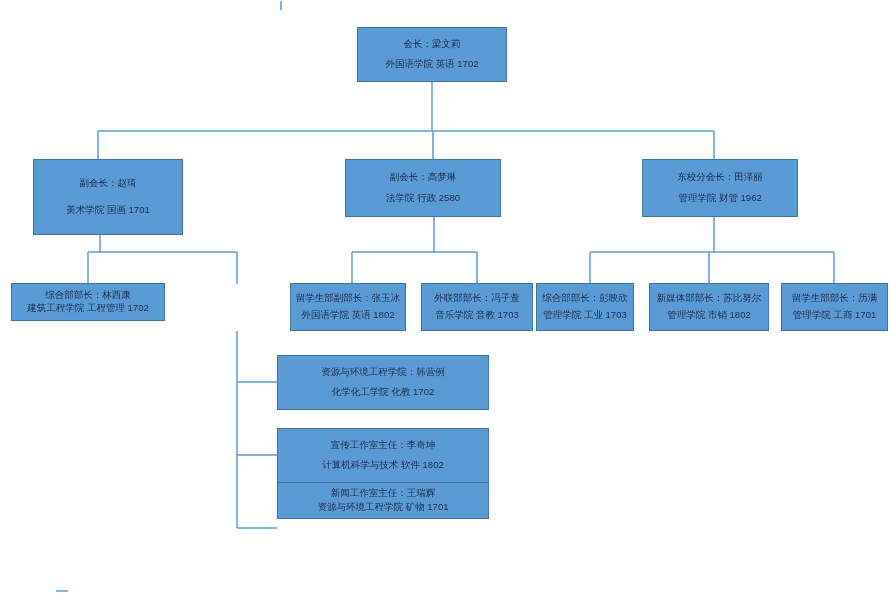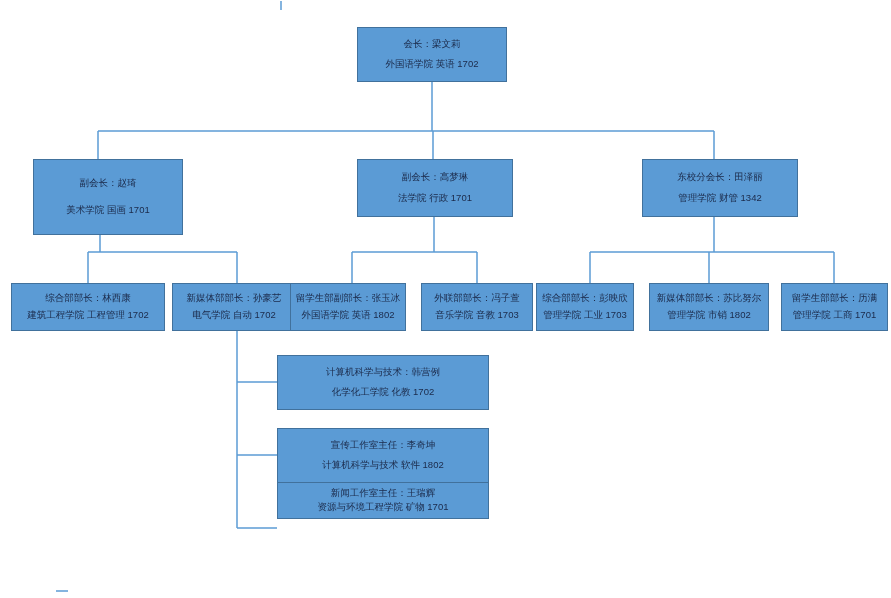--- a/index.html
+++ b/index.html
@@ -80,39 +80,35 @@
   <div class="node" style="left:357px;top:27px;width:150px;height:55px">
     <div class="ln">会长：梁文莉</div>
     <div class="ln">外国语学院 英语 1702</div>
   </div>
 
   <div class="node" style="left:33px;top:159px;width:150px;height:76px">
     <div class="ln">副会长：赵琦</div>
     <div class="ln">美术学院 国画 1701</div>
   </div>
 
-  <div class="node" style="left:357px;top:159px;width:156px;height:58px">
+  <div class="node" style="left:345px;top:159px;width:156px;height:58px">
     <div class="ln">副会长：高梦琳</div>
-    <div class="ln">法学院 行政 1701</div>
+    <div class="ln">法学院 行政 2580</div>
   </div>
 
   <div class="node" style="left:642px;top:159px;width:156px;height:58px">
     <div class="ln">东校分会长：田泽丽</div>
-    <div class="ln">管理学院 财管 1342</div>
+    <div class="ln">管理学院 财管 1962</div>
   </div>
 
-  <div class="node" style="left:11px;top:283px;width:154px;height:48px">
+  <div class="node" style="left:11px;top:283px;width:154px;height:38px">
     <div class="ln">综合部部长：林西康</div>
     <div class="ln">建筑工程学院 工程管理 1702</div>
   </div>
 
-  <div class="node" style="left:172px;top:283px;width:124px;height:48px">
-    <div class="ln">新媒体部部长：孙豪艺</div>
-    <div class="ln">电气学院 自动 1702</div>
-  </div>
 
   <div class="node" style="left:290px;top:283px;width:116px;height:48px">
     <div class="ln">留学生部副部长：张玉冰</div>
     <div class="ln">外国语学院 英语 1802</div>
   </div>
 
   <div class="node" style="left:421px;top:283px;width:112px;height:48px">
     <div class="ln">外联部部长：冯子萱</div>
     <div class="ln">音乐学院 音教 1703</div>
   </div>
@@ -126,21 +122,21 @@
     <div class="ln">新媒体部部长：苏比努尔</div>
     <div class="ln">管理学院 市销 1802</div>
   </div>
 
   <div class="node" style="left:781px;top:283px;width:107px;height:48px">
     <div class="ln">留学生部部长：历满</div>
     <div class="ln">管理学院 工商 1701</div>
   </div>
 
   <div class="node" style="left:277px;top:355px;width:212px;height:55px">
-    <div class="ln">计算机科学与技术：韩营例</div>
+    <div class="ln">资源与环境工程学院：韩营例</div>
     <div class="ln">化学化工学院 化教 1702</div>
   </div>
 
   <div class="node" style="left:277px;top:428px;width:212px;height:55px">
     <div class="ln">宣传工作室主任：李奇坤</div>
     <div class="ln">计算机科学与技术 软件 1802</div>
   </div>
 
   <div class="node" style="left:277px;top:482px;width:212px;height:37px">
     <div class="ln">新闻工作室主任：王瑞辉</div>

